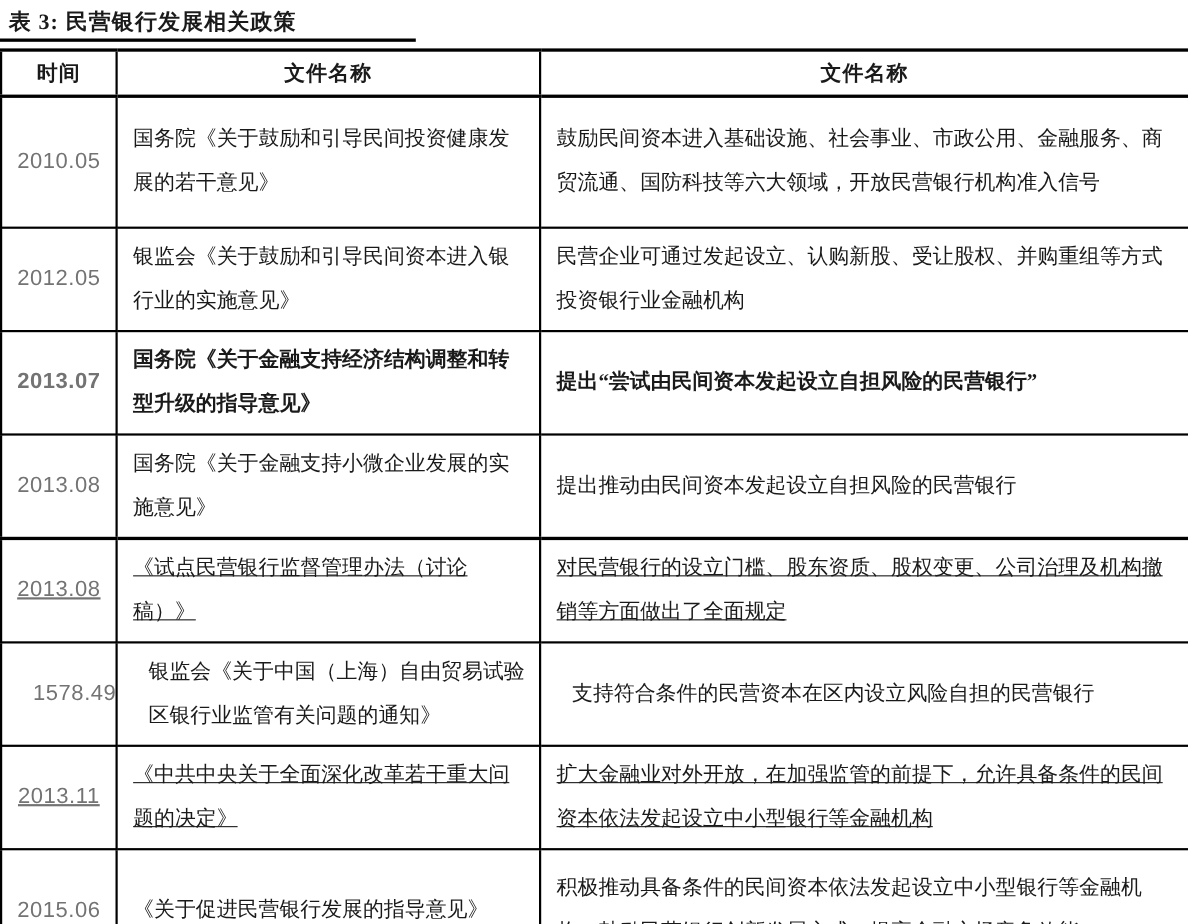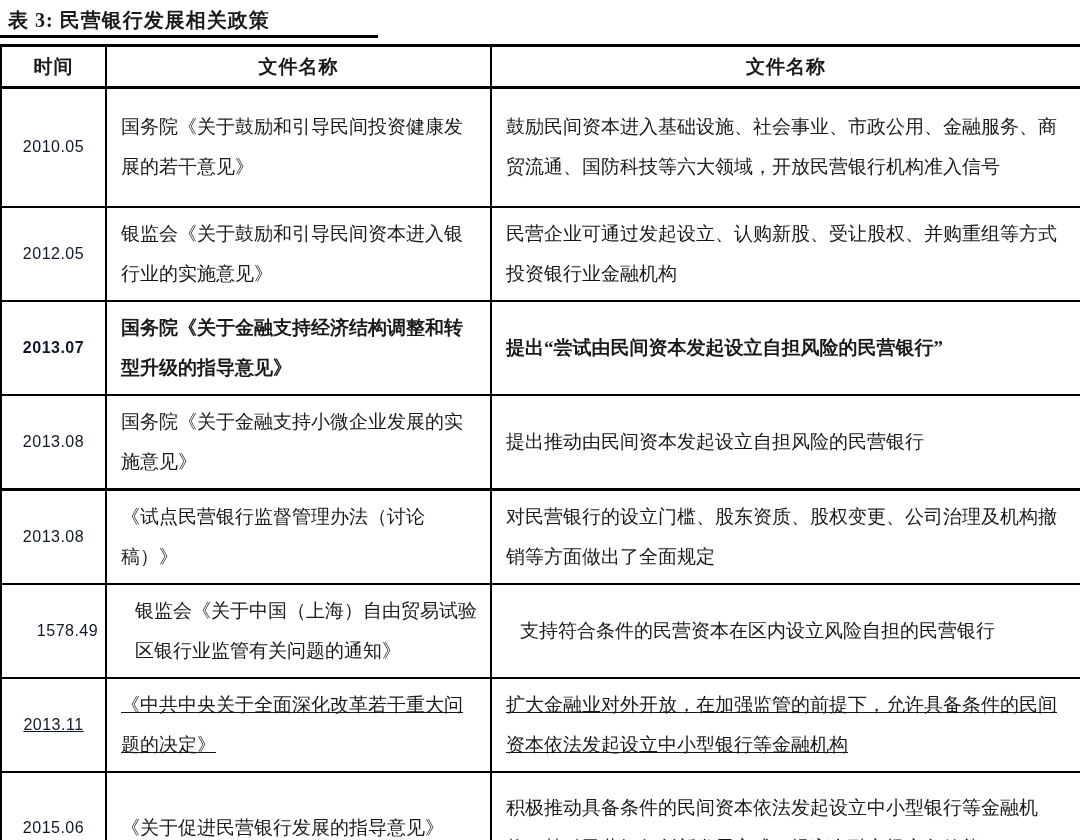--- a/index.html
+++ b/index.html
@@ -45,37 +45,37 @@
     border-bottom: 3px solid #000;
     height: 42px;
     font-weight: bold;
     text-align: center;
     font-size: 19px;
     letter-spacing: 1px;
   }
   td.cell-time {
     text-align: center;
     font-family: "Liberation Sans", sans-serif;
-    font-size: 16px;
-    color: #0f172a;
+    font-size: 20px;
+    color: #737373;
     letter-spacing: 0.5px;
   }
   td.cell-doc {
     padding: 6px 10px 6px 14px;
     line-height: 40px;
   }
   td.cell-content {
     padding: 6px 10px 6px 14px;
     line-height: 40px;
   }
   tr.r1 td { height: 119px; }
   tr.r2 td { height: 84px; }
   tr.r3 td { height: 80px; font-weight: bold; }
   tr.r4 td { height: 80px; }
-  tr.r5 td { height: 80px; border-top: 3px solid #000; }
+  tr.r5 td { height: 80px; border-top: 3px solid #000; text-decoration: underline; }
   tr.r6 td { height: 80px; padding-left: 28px; }
   tr.r7 td { height: 80px; text-decoration: underline; }
   tr.r8 td { height: 113px; }
 </style>
 </head>
 <body>
 
 <div class="page">
 
   <div class="table-title">表 3:  民营银行发展相关政策</div>

